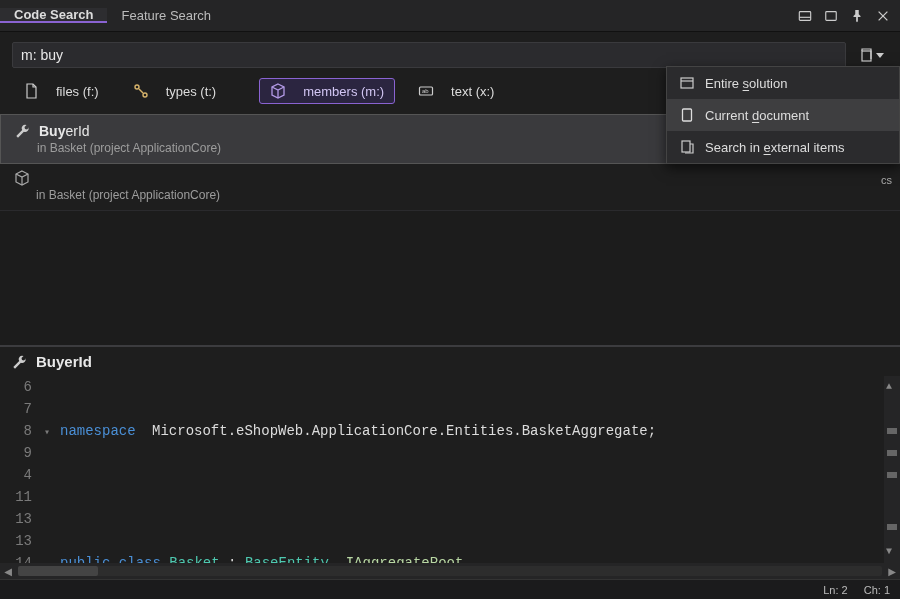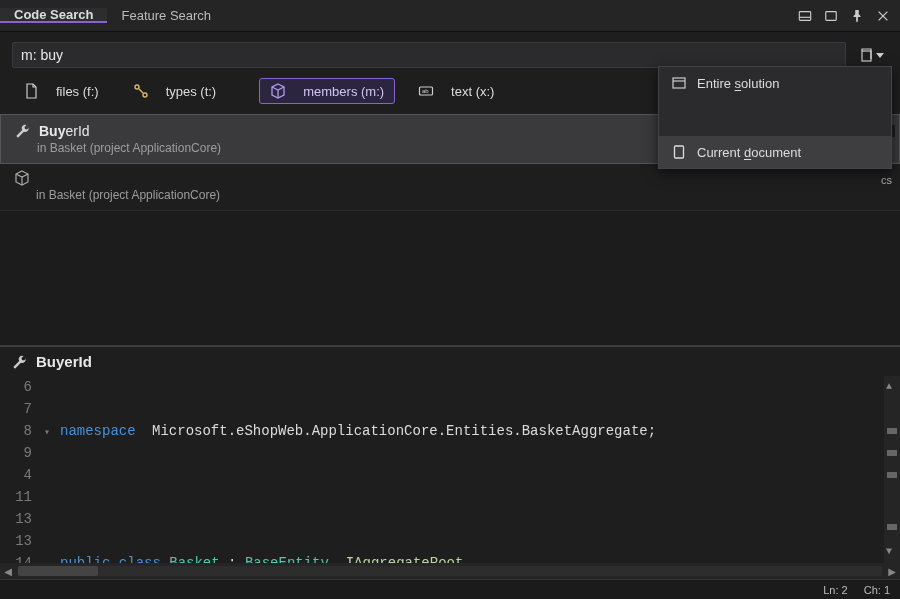--- a/index.html
+++ b/index.html
@@ -152,34 +152,34 @@
     height:20px; background:#1b1b1c;
     border-top:1px solid #333;
     display:flex; align-items:center; justify-content:flex-end;
     gap:16px; padding:0 10px;
     font-size:11px; color:#bbb;
   }
 
   
   .scope-popup {
     position:absolute;
-    top:66px; right:8px;
+    top:66px; right:0;
     width:234px;
     background:#2b2b2d;
     border:1px solid #444;
     box-shadow:0 4px 12px rgba(0,0,0,.6);
     z-index:50;
   }
   .scope-popup .item {
     display:flex; align-items:center; gap:10px;
     padding:8px 12px;
     color:#ddd; font-size:13px;
     cursor:pointer;
   }
-  .scope-popup .item.hover { background:#3e3e40;margin-top:37px; }
+  .scope-popup .item.hover { background:#3e3e40; }
   .scope-popup .item svg { flex:none; }
   .underline-accel { text-decoration: underline; text-underline-offset: 2px; }
 
   .badge {
     position:absolute; right:4px;
     font-size:11px; color:#aaa;
     background:#1e1e1e;
     padding:0 4px;
   }
 
@@ -304,20 +304,29 @@
     <span>
       <span>Entire </span><span class="underline-accel">s</span><span>olution</span>
     </span>
   </div>
   <div class="item hover">
     <svg class="icon16" viewBox="0 0 16 16" fill="none" stroke="#ddd" stroke-width="1.3">
       <rect x="3.5" y="2" width="9" height="12" rx="1"></rect>
     </svg>
     <span>
       <span>Current </span><span class="underline-accel">d</span><span>ocument</span>
+    </span>
+  </div>
+  <div class="item">
+    <svg class="icon16" viewBox="0 0 16 16" fill="none" stroke="#ccc" stroke-width="1.2">
+      <rect x="3" y="2" width="8" height="11"></rect>
+        <path d="M11 5h3v9H6"></path>
+    </svg>
+    <span>
+      <span>Search in </span><span class="underline-accel">e</span><span>xternal items</span>
     </span>
   </div>
 </div>
 
 <div class="preview">
   <div class="preview-header">
     <svg class="icon16" viewBox="0 0 16 16" fill="#ccc">
       <path d="M13.5 4.5a3.5 3.5 0 0 1-4.6 4.3L3 14.7 1.3 13l5.9-5.9A3.5 3.5 0 0 1 11.5 2l-2 2 .5 2 2 .5 2-2z"></path>
     </svg>
     <span>BuyerId</span>

